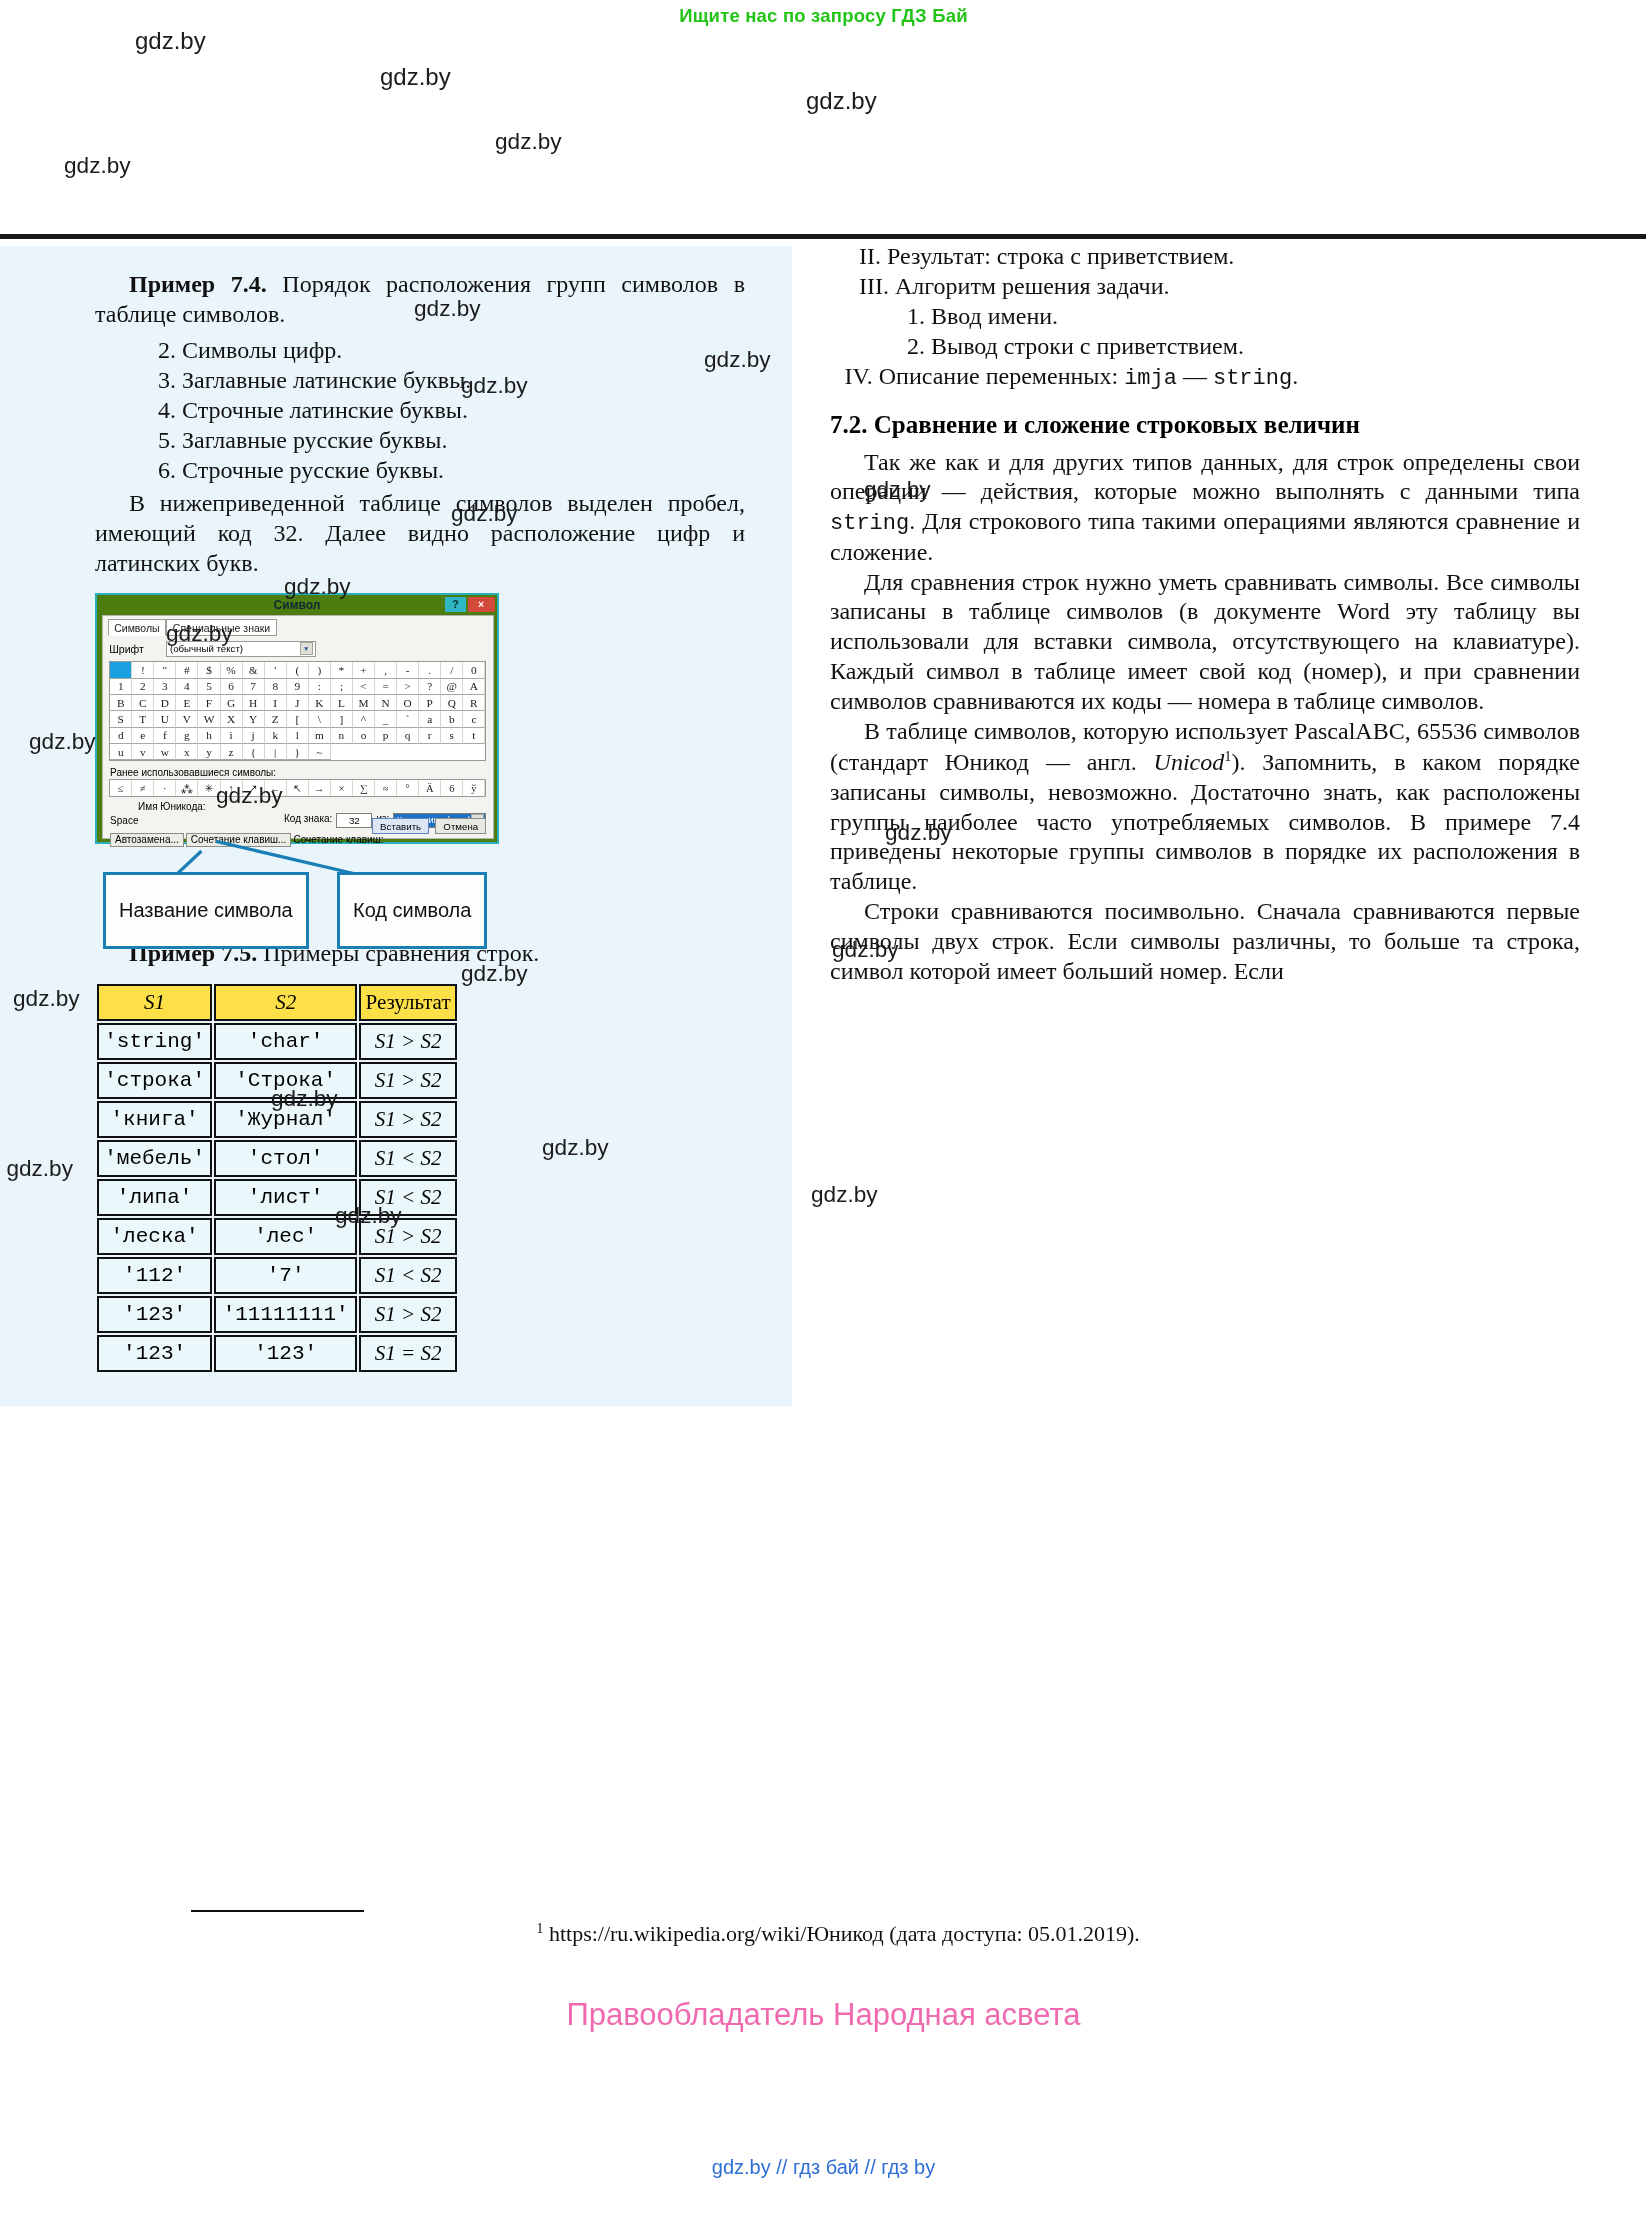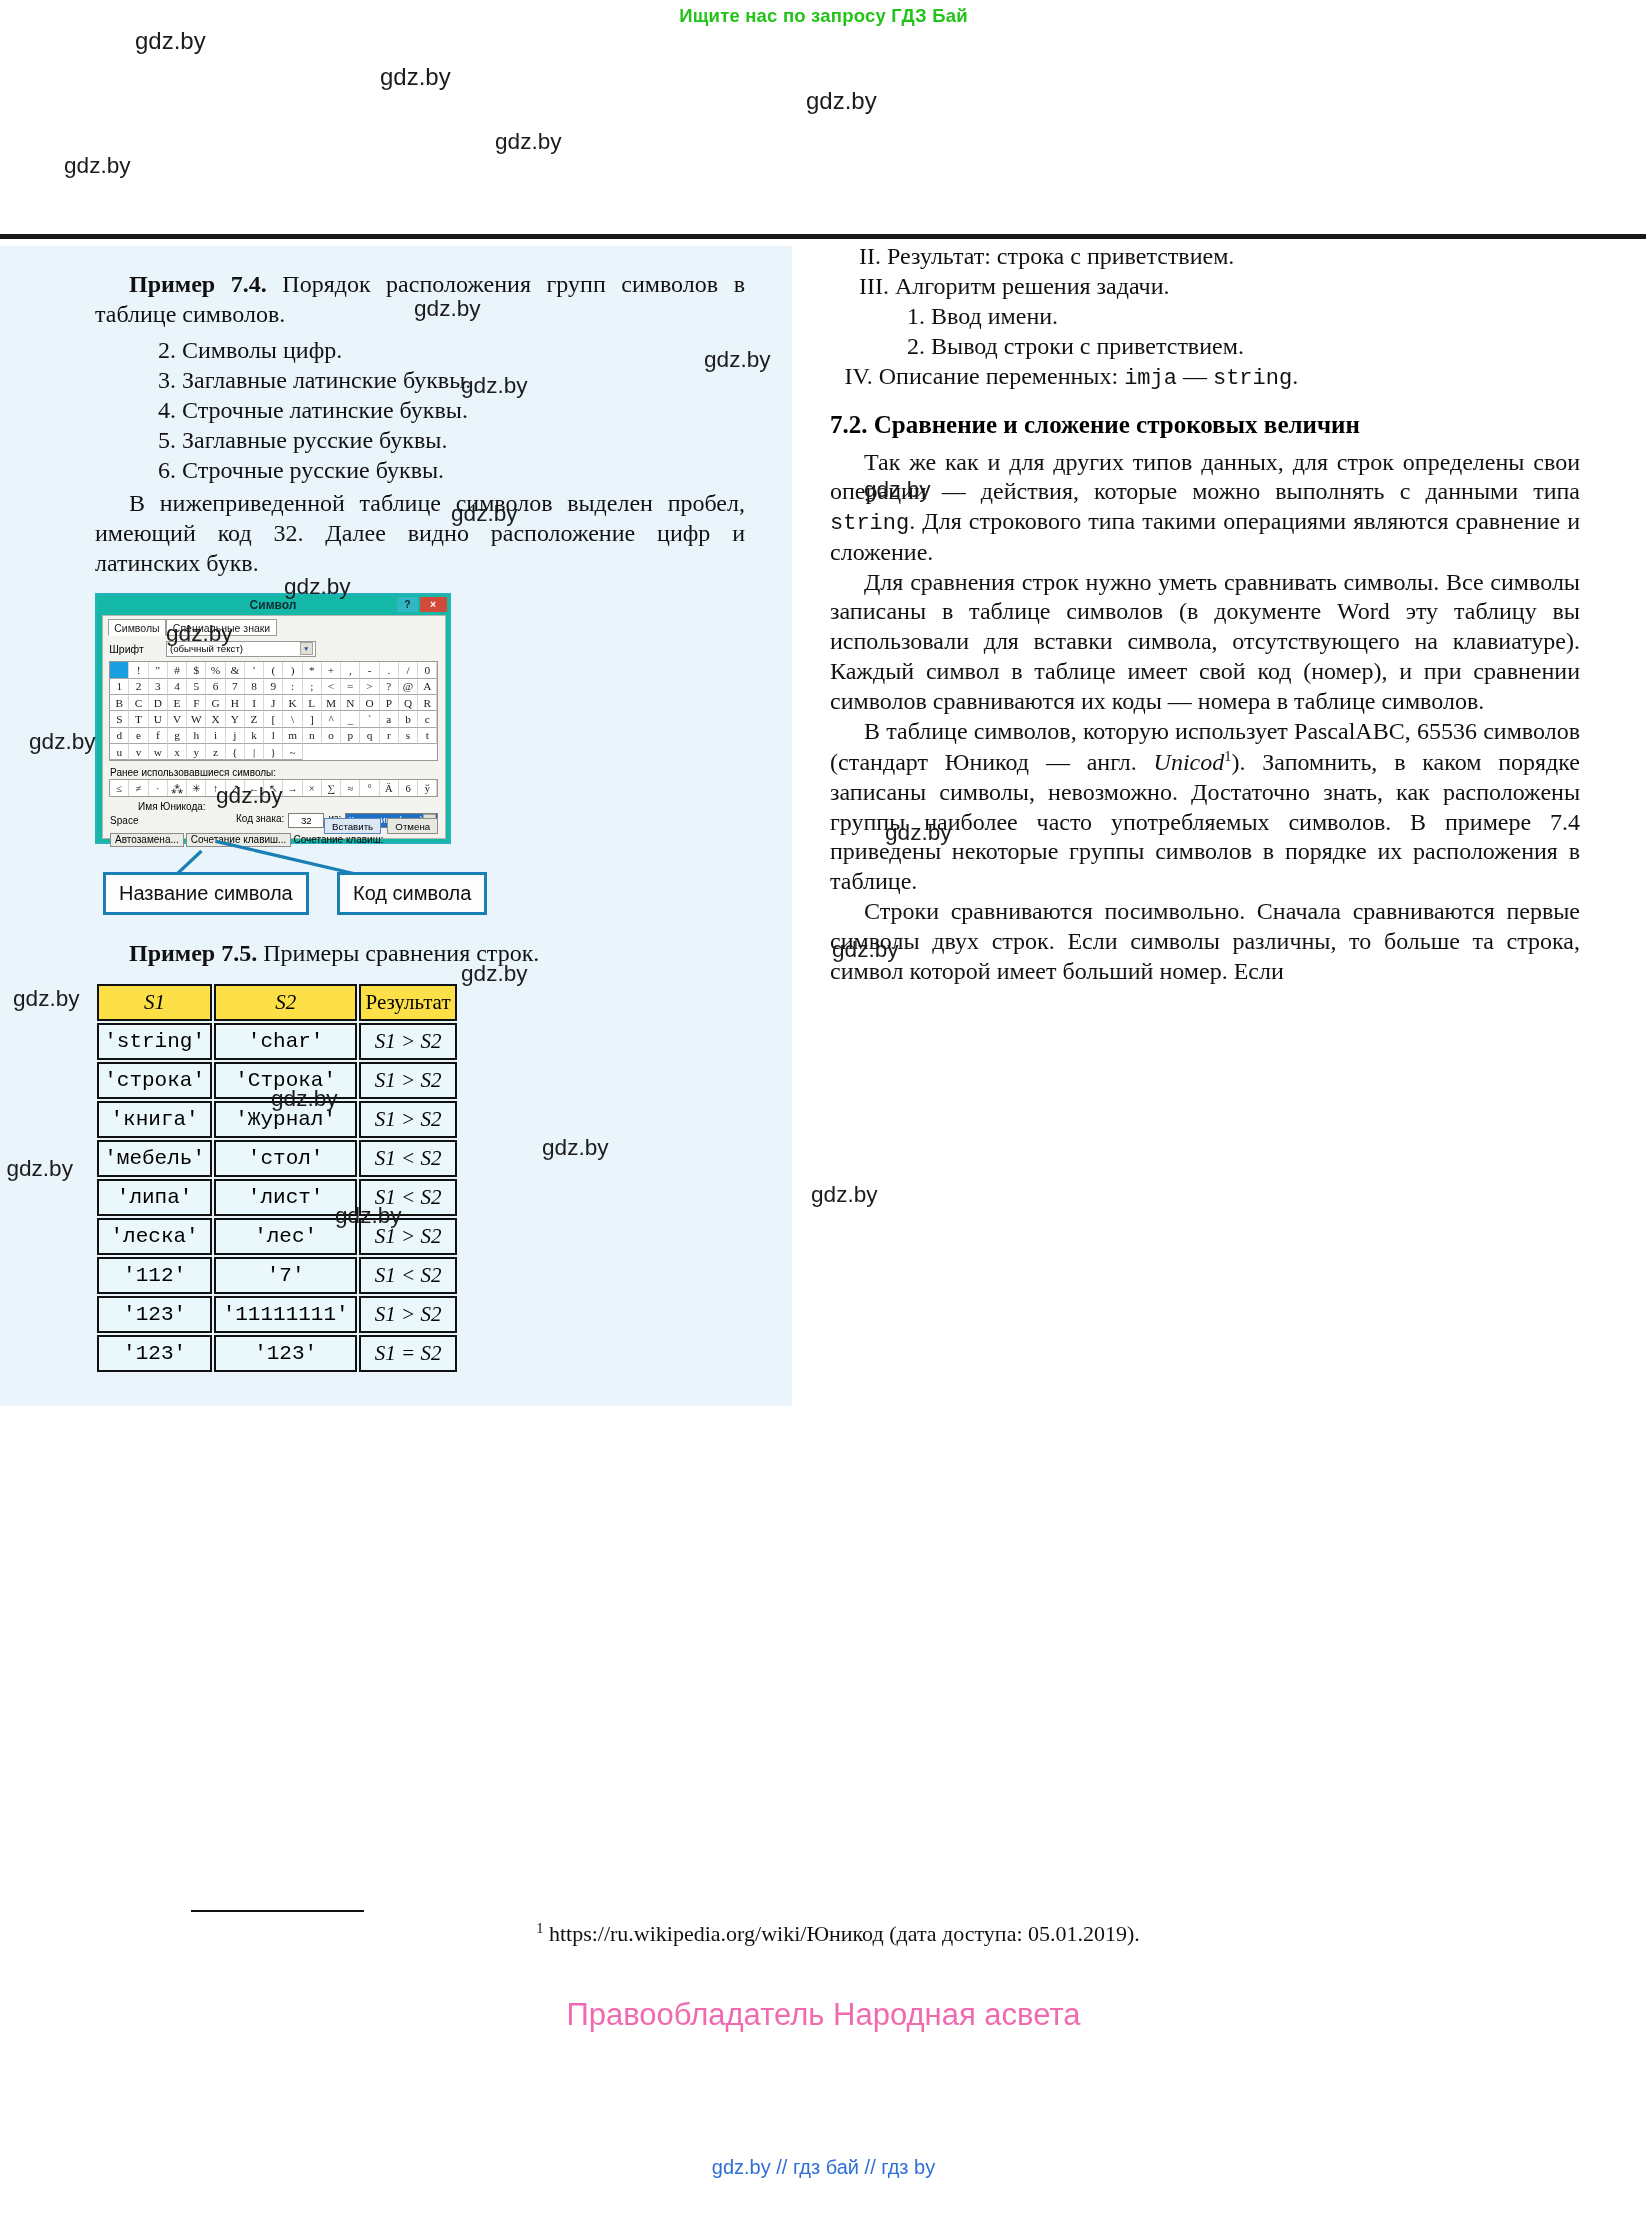--- a/index.html
+++ b/index.html
@@ -71,22 +71,22 @@
     font-size:24px;line-height:1.245;text-align:justify;
     margin:0;text-indent:34px;color:#111;
     font-family:"Liberation Serif",serif;
     -webkit-hyphens:none;hyphens:none;
   }
   p.body.nohang{text-indent:0;}
   .b{font-weight:bold;}
   .num-list{margin:4.8px 0 4.8px 0;padding:0;list-style:none;}
   .num-list li{font-size:24px;line-height:1.25;margin-left:63px;color:#111;}
   .dlg-wrap{
-    position:relative;margin:14.5px 0 0 0;width:356px;height:251px;
-    background:#14b8a6;
+    position:relative;margin:14.5px 0 0 0;width:404px;height:251px;
+    background:#4d7c0f;
     border:2.4px solid #29b0bd;
     box-sizing:border-box;
     font-family:"Liberation Sans",sans-serif;
   }
   .dlg-title{
     height:19.3px;display:flex;align-items:center;justify-content:center;
     color:#102a33;font-size:12px;font-weight:bold;position:relative;
   }
   .dlg-title .t{margin-left:0;}
   .dlg-btns{position:absolute;right:2.4px;top:1.6px;display:flex;gap:1.6px;}
@@ -132,21 +132,21 @@
   .gbtn{border:0.8px solid #8d8d87;background:#ecece6;padding:0.8px 4px;}
   .okrow{position:absolute;right:6.4px;bottom:4px;display:flex;gap:5.6px;font-size:9.7px;}
   .okrow .gbtn{background:#e8e8e2;padding:1.6px 7.3px;}
   .okrow .prim{background:#dbe7f5;border:0.8px solid #5b86c0;}
 
   
   .callouts{position:relative;height:74px;margin-top:6.4px;}
   .callout{
     position:absolute;border:3.2px solid #1a7fb5;background:#fdfdfd;
     font-family:"Liberation Sans",sans-serif;font-size:20px;color:#111;
-    padding:7px 13px;white-space:nowrap;
+    padding:24px 13px;white-space:nowrap;
   }
   .c-name{left:8px;top:21px;}
   .c-code{left:242px;top:21px;}
   .arrow-svg{position:absolute;left:0;top:-13px;width:379px;height:97px;pointer-events:none;}
 
   
   .tbl-wrap{margin:13px 0 0 0;}
   table.cmp{border-collapse:separate;border-spacing:2.4px;width:364px;
     font-family:"Liberation Serif",serif;}
   table.cmp th,table.cmp td{

